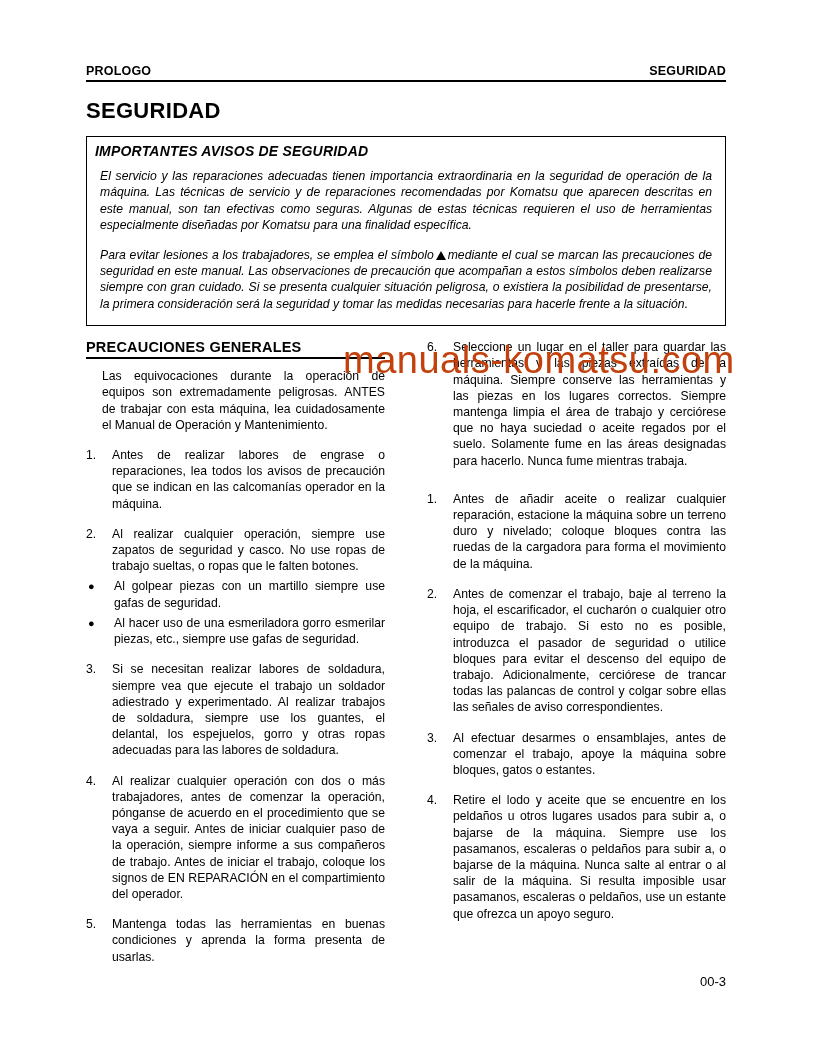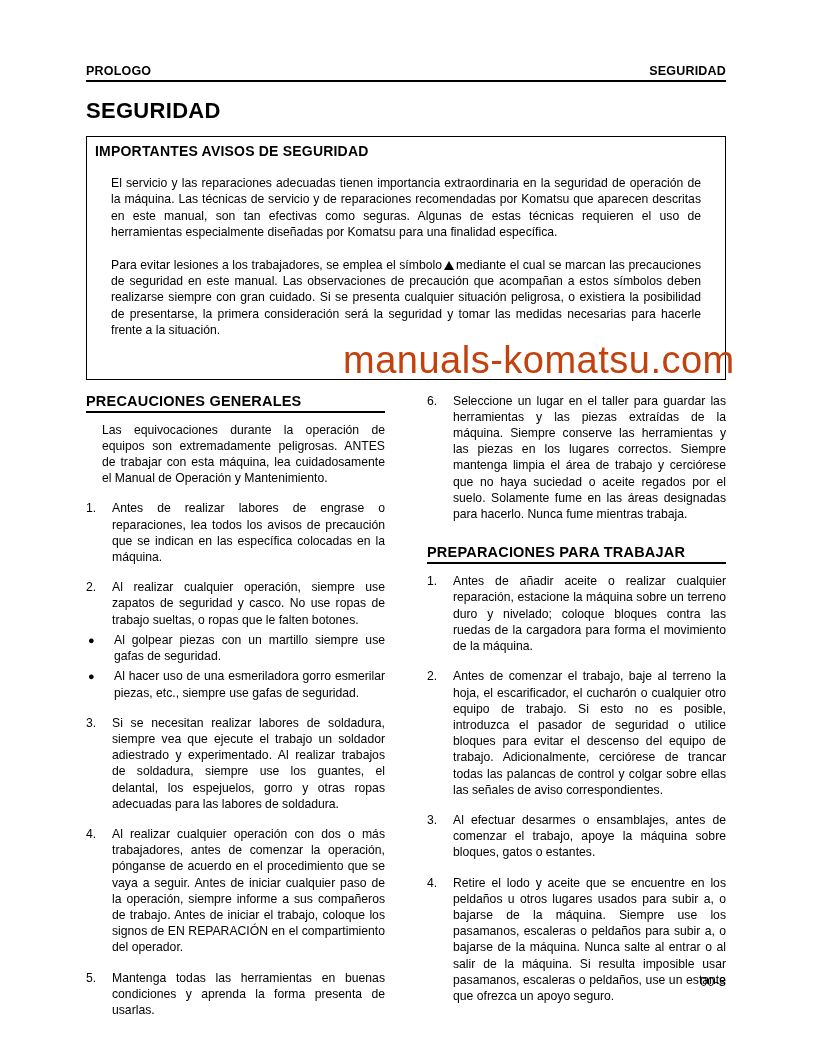--- a/index.html
+++ b/index.html
@@ -54,33 +54,34 @@
     font-size: 15px;
     font-weight: bold;
     letter-spacing: 0.2px;
     margin-top: 20px;
   }
 
   
   .notice-box {
     border: 1.5px solid #000;
     margin-top: 12px;
-    padding: 6px 8px 24px 8px;
+    padding: 6px 8px 8px 8px;
+    font-style: italic;
   }
   .notice-box-title {
     font-size: 14px;
     font-weight: bold;
     letter-spacing: 0.2px;
     margin-bottom: 9px;
   }
   .notice-para {
     font-size: 12.2px;
     line-height: 16.4px;
     text-align: justify;
-    margin: 16px;
+    margin: 5px;
   }
   .notice-para + .notice-para { margin-top: 13px; }
 
   .tri {
     display: inline-block;
     vertical-align: -1px;
     width: 0; height: 0;
     border-left: 5px solid transparent;
     border-right: 5px solid transparent;
     border-bottom: 9px solid #000;
@@ -184,21 +185,21 @@
     </div>
 
     <div class="columns">
 
       <div class="col">
         <div class="col-heading">PRECAUCIONES GENERALES</div>
         <p class="para">Las equivocaciones durante la operación de equipos son extremadamente peligrosas. ANTES de trabajar con esta máquina, lea cuidadosamente el Manual de Operación y Mantenimiento.</p>
         <ul class="list">
           <li class="li">
             <span class="li-marker">1.</span>
-            <span class="li-text">Antes de realizar labores de engrase o reparaciones, lea todos los avisos de precaución que se indican en las específica colocadas en la máquina.</span>
+            <span class="li-text">Antes de realizar labores de engrase o reparaciones, lea todos los avisos de precaución que se indican en las calcomanías operador en la máquina.</span>
           </li>
           <li class="li tight">
             <span class="li-marker">2.</span>
             <span class="li-text">Al realizar cualquier operación, siempre use zapatos de seguridad y casco. No use ropas de trabajo sueltas, o ropas que le falten botones.</span>
           </li>
           <li class="li tight">
             <span class="li-marker bullet">●</span>
             <span class="li-text">Al golpear piezas con un martillo siempre use gafas de seguridad.</span>
           </li>
           <li class="li">
@@ -221,21 +222,20 @@
       </div>
 
       <div class="col">
         <ul class="list">
           <li class="li">
             <span class="li-marker">6.</span>
             <span class="li-text">Seleccione un lugar en el taller para guardar las herramientas y las piezas extraídas de la máquina. Siempre conserve las herramientas y las piezas en los lugares correctos. Siempre mantenga limpia el área de trabajo y cerciórese que no haya suciedad o aceite regados por el suelo. Solamente fume en las áreas designadas para hacerlo. Nunca fume mientras trabaja.</span>
           </li>
         </ul>
         <div class="spacer-block"></div>
-        <div class="col-heading">PREPARACIONES PARA TRABAJAR</div>
         <ul class="list">
           <li class="li">
             <span class="li-marker">1.</span>
             <span class="li-text">Antes de añadir aceite o realizar cualquier reparación, estacione la máquina sobre un terreno duro y nivelado; coloque bloques contra las ruedas de la cargadora para forma el movimiento de la máquina.</span>
           </li>
           <li class="li">
             <span class="li-marker">2.</span>
             <span class="li-text">Antes de comenzar el trabajo, baje al terreno la hoja, el escarificador, el cucharón o cualquier otro equipo de trabajo. Si esto no es posible, introduzca el pasador de seguridad o utilice bloques para evitar el descenso del equipo de trabajo. Adicionalmente, cerciórese de trancar todas las palancas de control y colgar sobre ellas las señales de aviso correspondientes.</span>
           </li>
           <li class="li">

